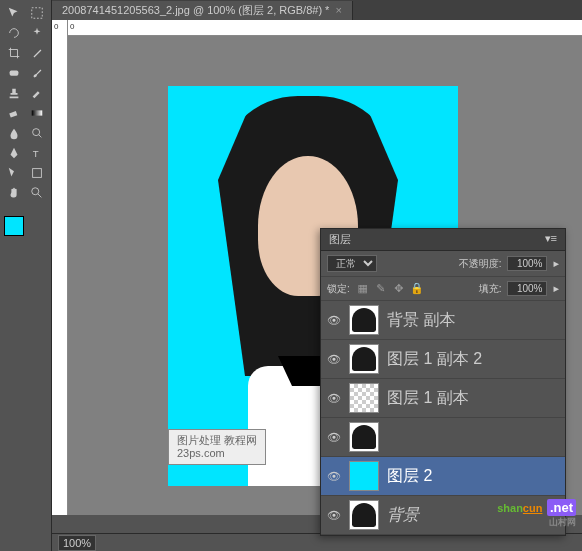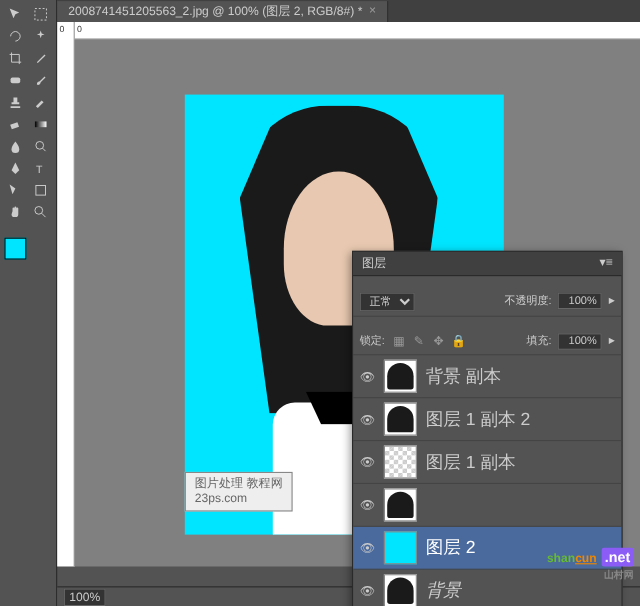--- a/index.html
+++ b/index.html
@@ -31,21 +31,21 @@
 .portrait .collar { position: absolute; left: 60px; top: 260px; width: 70px; height: 30px; background: #000; clip-path: polygon(0 0, 100% 0, 80% 100%, 20% 100%); }
 
 .wm-box { position: absolute; left: 100px; bottom: 50px; border: 1px solid #888; background: #eee; padding: 4px 8px; font-size: 10px; color: #666; }
 .wm-box div { line-height: 13px; }
 
 .status-bar { position: absolute; left: 52px; bottom: 0; right: 0; height: 18px; background: #535353; display: flex; align-items: center; padding: 0 6px; color: #ccc; font-size: 10px; gap: 10px; border-top: 1px solid #2a2a2a; }
 .zoom-box { background: #333; padding: 1px 4px; border: 1px solid #666; }
 
 .layers-panel { position: absolute; right: 16px; top: 228px; width: 246px; background: #535353; border: 1px solid #2a2a2a; box-shadow: -2px 2px 8px rgba(0,0,0,0.4); }
 .panel-header { background: #404040; padding: 3px 8px; color: #ccc; font-size: 11px; display: flex; justify-content: space-between; border-bottom: 1px solid #2a2a2a; }
-.panel-row { display: flex; align-items: flex-start; padding: 4px 6px; gap: 6px; color: #ccc; border-bottom: 1px solid #444; margin-top: 11px; }
+.panel-row { display: flex; align-items: center; padding: 4px 6px; gap: 6px; color: #ccc; border-bottom: 1px solid #444; }
 .panel-row select, .panel-row .val-box { background: #333; color: #ccc; border: 1px solid #666; padding: 1px 4px; font-size: 10px; }
 .val-box { width: 40px; text-align: right; }
 .label-sm { font-size: 10px; }
 .lock-icons { display: flex; gap: 4px; color: #999; }
 .lock-icons span { width: 14px; height: 14px; display: inline-flex; align-items: center; justify-content: center; }
 
 .layer-list { max-height: 260px; overflow-y: auto; }
 .layer-item { display: flex; align-items: center; padding: 4px 6px; gap: 8px; border-bottom: 1px solid #444; color: #ccc; }
 .layer-item.selected { background: #4a6a9e; color: #fff; }
 .eye { width: 14px; color: #ccc; cursor: pointer; }

